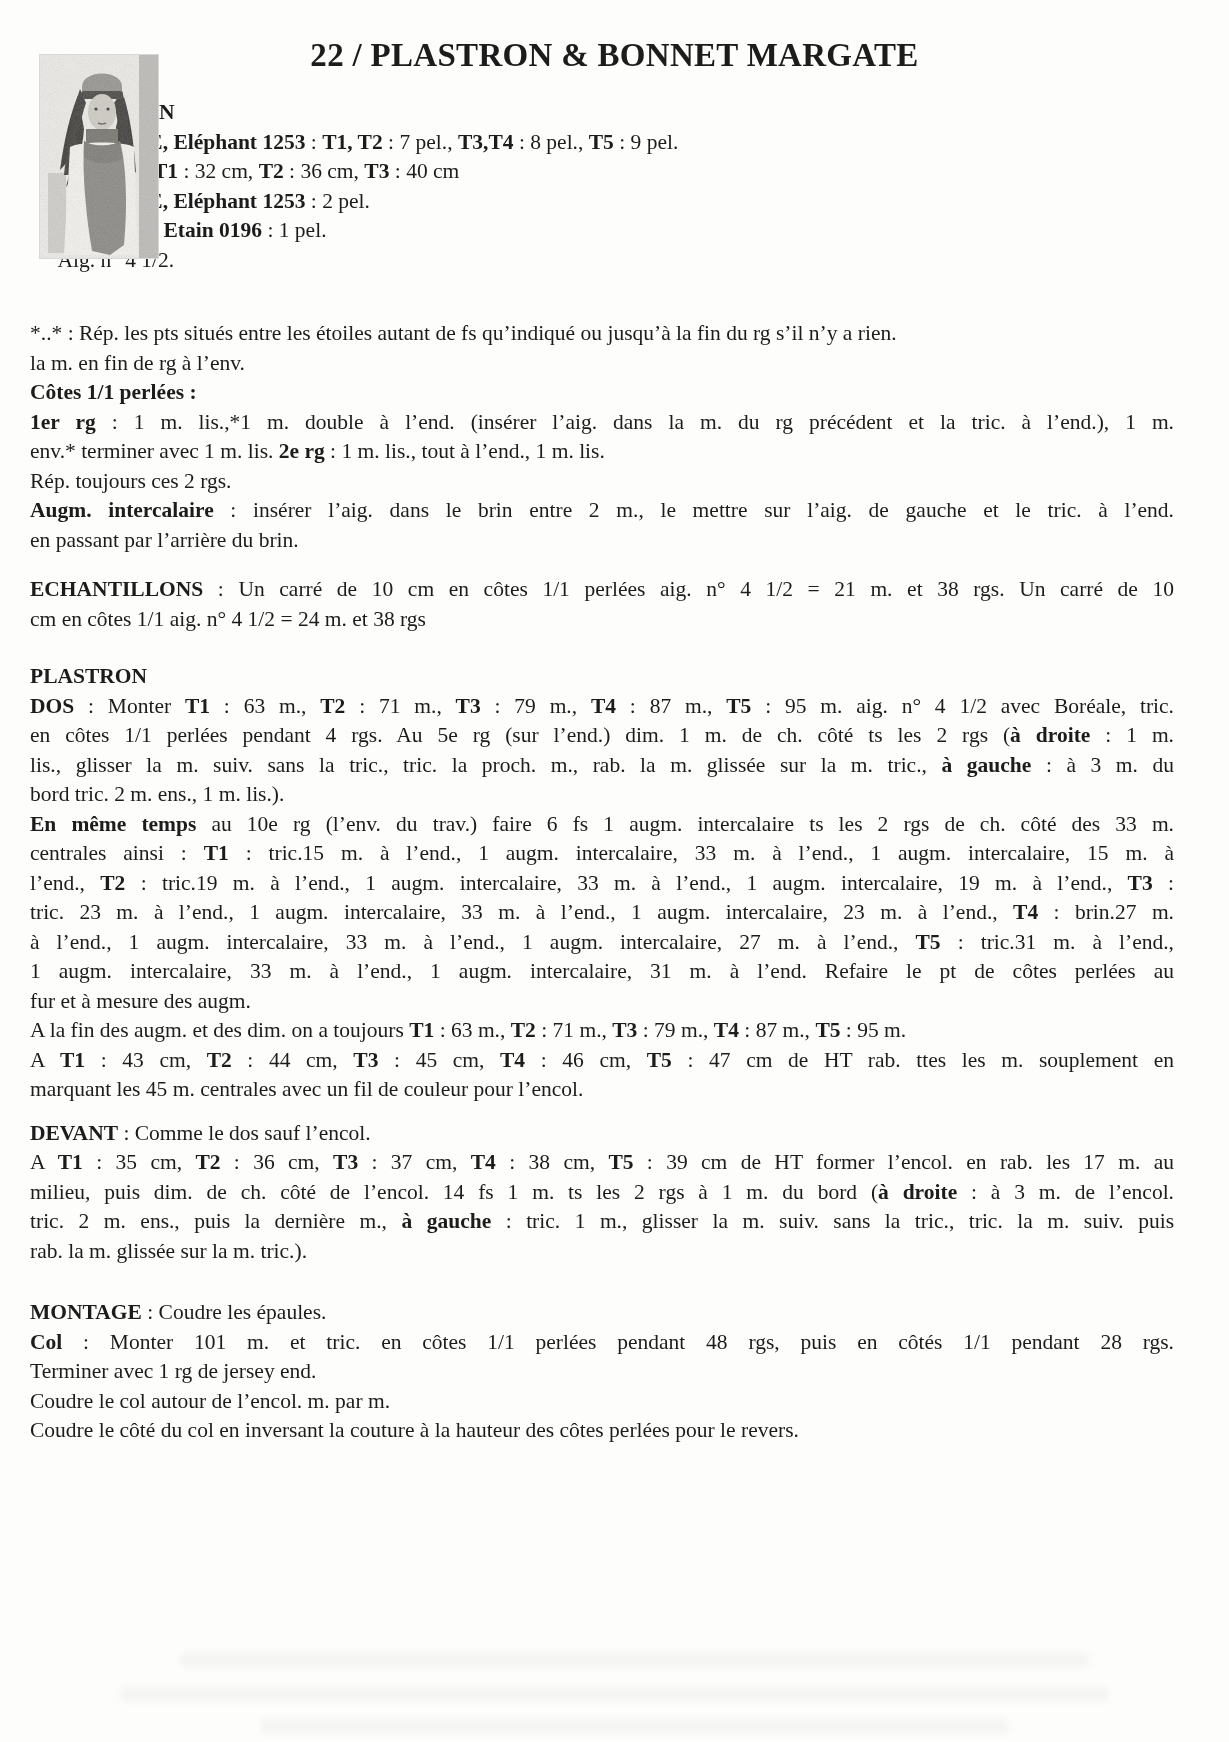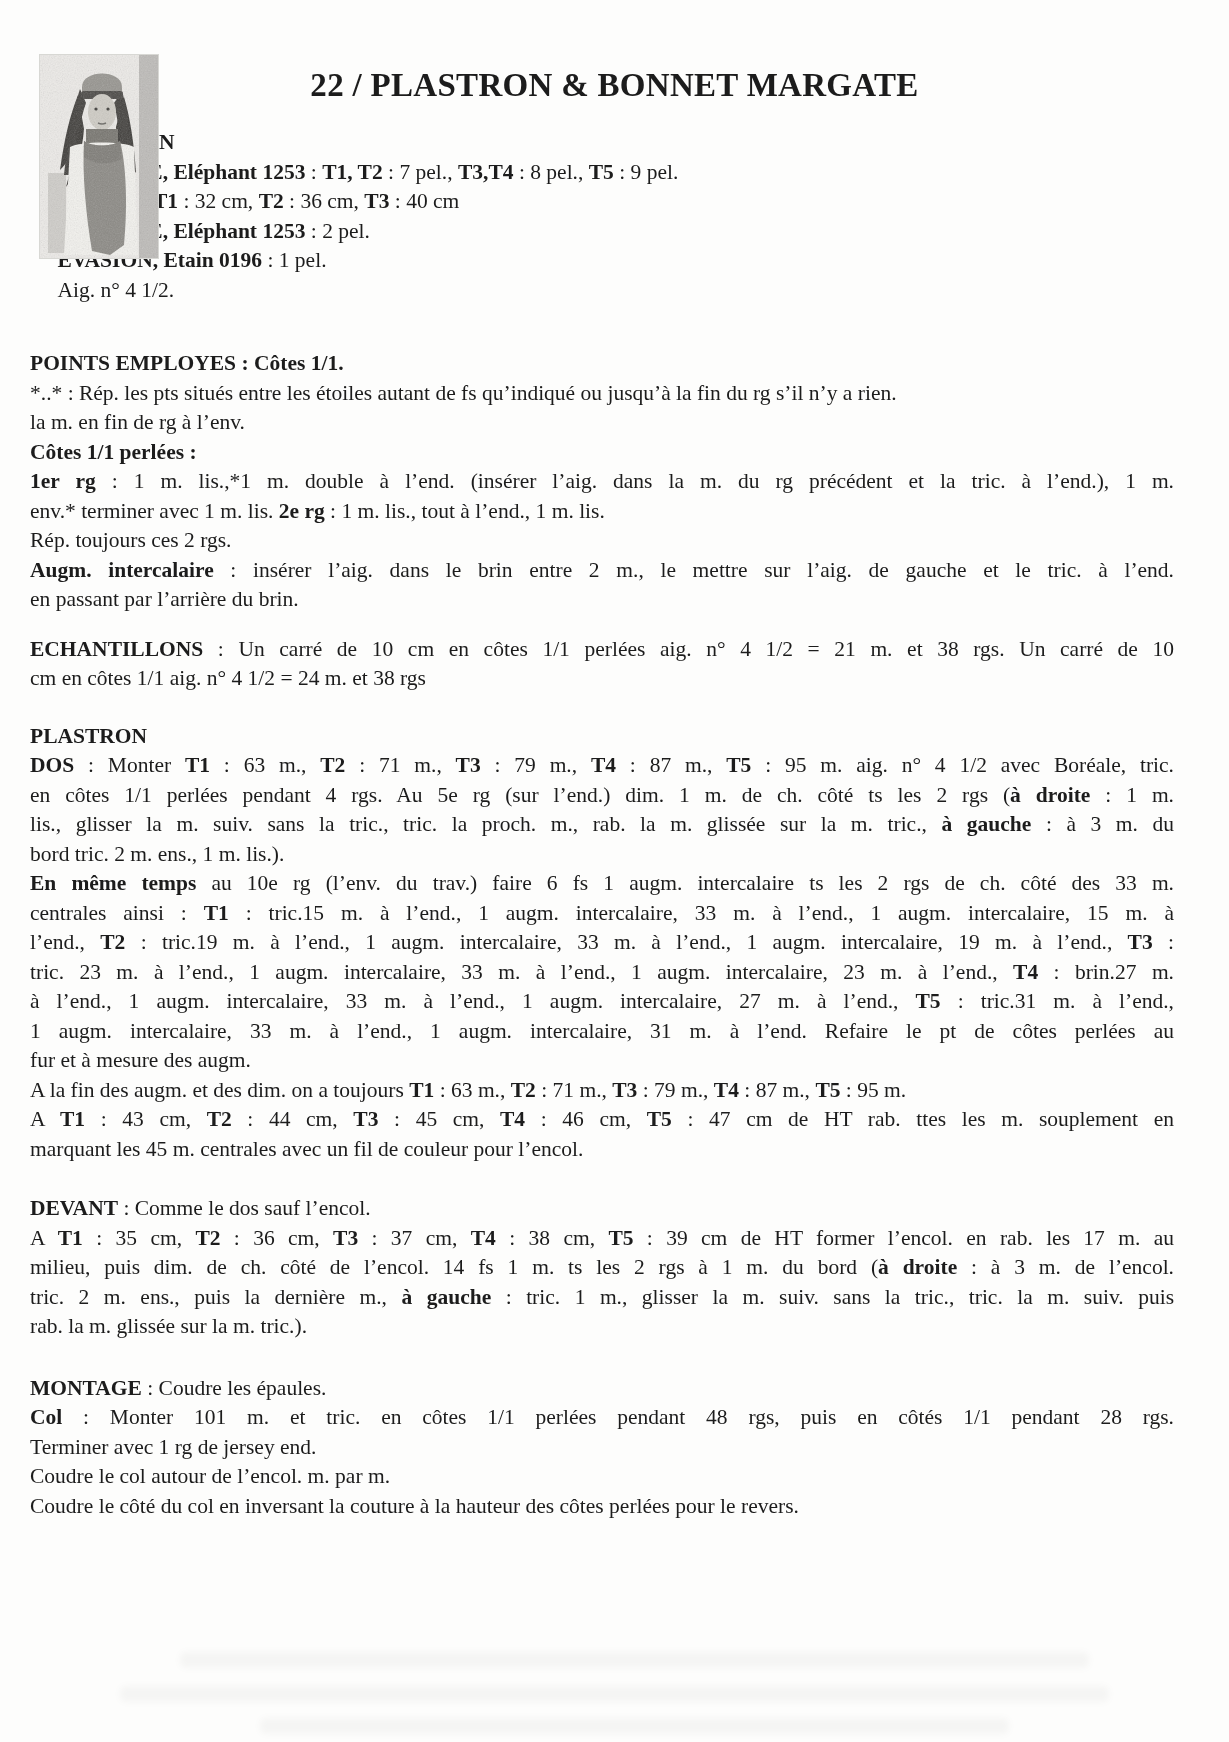--- a/index.html
+++ b/index.html
@@ -14,21 +14,21 @@
   .page{position:relative;width:1229px;height:1742px;}
 
   
   .photo{
     position:absolute;left:40px;top:55px;width:118px;height:203px;
     outline:1px solid #d8d8d4;
   }
 
   
   .head{
-    width:1114px;margin:0 auto;padding-top:64px;text-align:center;
+    width:1114px;margin:0 auto;padding-top:34px;text-align:center;
   }
   .title{
     font-size:33px;line-height:42px;font-weight:bold;letter-spacing:.3px;
     margin-bottom:22px;
   }
   .line{font-size:21.5px;line-height:29.5px;}
   .b{font-weight:bold;}
   .cent{text-align:left;}
   .just{text-align:justify;text-align-last:justify;}
 
@@ -98,21 +98,20 @@
         <div class="line cent"><span class="b">PLASTRON</span></div>
         <div class="line cent"><span class="b">BOREALE, Eléphant 1253</span><span> : </span><span class="b">T1, T2</span><span> : 7 pel., </span><span class="b">T3,T4</span><span> : 8 pel., </span><span class="b">T5</span><span> : 9 pel.</span></div>
         <div class="line cent"><span class="b">BONNET T1</span><span> : 32 cm, </span><span class="b">T2</span><span> : 36 cm, </span><span class="b">T3</span><span> : 40 cm</span></div>
         <div class="line cent"><span class="b">BOREALE, Eléphant 1253</span><span> : 2 pel.</span></div>
         <div class="line cent"><span class="b">EVASION, Etain 0196</span><span> : 1 pel.</span></div>
         <div class="line cent"><span>Aig. n° 4 1/2.</span></div>
       </div>
   </div>
 
   <div class="bodytext">
-      <div class="line cent"><span class="b">POINTS EMPLOYES : Côtes 1/1.</span></div>
       <div class="line cent"><span>*..* : Rép. les pts situés entre les étoiles autant de fs qu’indiqué ou jusqu’à la fin du rg s’il n’y a rien.</span></div>
       <div class="line cent"><span>la m. en fin de rg à l’env.</span></div>
       <div class="line cent"><span class="b">Côtes 1/1 perlées :</span></div>
       <div class="line just"><span class="b">1er rg</span><span> : 1 m. lis.,*1 m. double à l’end. (insérer l’aig. dans la m. du rg précédent et la tric. à l’end.), 1 m.</span></div>
       <div class="line cent"><span>env.* terminer avec 1 m. lis. </span><span class="b">2e rg</span><span> : 1 m. lis., tout à l’end., 1 m. lis.</span></div>
       <div class="line cent"><span>Rép. toujours ces 2 rgs.</span></div>
       <div class="line just"><span class="b">Augm. intercalaire</span><span> : insérer l’aig. dans le brin entre 2 m., le mettre sur l’aig. de gauche et le tric. à l’end.</span></div>
       <div class="line cent"><span>en passant par l’arrière du brin.</span></div>
       <div class="line just" style="margin-top: 20px; font-family: Liberation Serif, serif;"><span class="b">ECHANTILLONS</span><span> : Un carré de 10 cm en côtes 1/1 perlées aig. n° 4 1/2 = 21 m. et 38 rgs. Un carré de 10</span></div>
       <div class="line cent"><span>cm en côtes 1/1 aig. n° 4 1/2 = 24 m. et 38 rgs</span></div>
@@ -124,21 +123,21 @@
       <div class="line just"><span class="b">En même temps</span><span> au 10e rg (l’env. du trav.) faire 6 fs 1 augm. intercalaire ts les 2 rgs de ch. côté des 33 m.</span></div>
       <div class="line just"><span>centrales ainsi : </span><span class="b">T1</span><span> : tric.15 m. à l’end., 1 augm. intercalaire, 33 m. à l’end., 1 augm. intercalaire, 15 m. à</span></div>
       <div class="line just"><span>l’end., </span><span class="b">T2</span><span> : tric.19 m. à l’end., 1 augm. intercalaire, 33 m. à l’end., 1 augm. intercalaire, 19 m. à l’end., </span><span class="b">T3</span><span> :</span></div>
       <div class="line just"><span>tric. 23 m. à l’end., 1 augm. intercalaire, 33 m. à l’end., 1 augm. intercalaire, 23 m. à l’end., </span><span class="b">T4</span><span> : brin.27 m.</span></div>
       <div class="line just"><span>à l’end., 1 augm. intercalaire, 33 m. à l’end., 1 augm. intercalaire, 27 m. à l’end., </span><span class="b">T5</span><span> : tric.31  m. à l’end.,</span></div>
       <div class="line just"><span>1 augm. intercalaire, 33 m. à l’end., 1 augm. intercalaire, 31 m. à l’end. Refaire le pt de côtes perlées au</span></div>
       <div class="line cent"><span>fur et à mesure des augm.</span></div>
       <div class="line cent"><span>A la fin des augm. et des dim. on a toujours </span><span class="b">T1</span><span> : 63 m., </span><span class="b">T2</span><span> : 71 m., </span><span class="b">T3</span><span> : 79 m., </span><span class="b">T4</span><span> : 87 m., </span><span class="b">T5</span><span> : 95 m.</span></div>
       <div class="line just"><span>A </span><span class="b">T1</span><span> : 43 cm, </span><span class="b">T2</span><span> : 44 cm, </span><span class="b">T3</span><span> : 45 cm, </span><span class="b">T4</span><span> : 46 cm, </span><span class="b">T5</span><span> : 47 cm de HT rab. ttes les m. souplement en</span></div>
       <div class="line cent"><span>marquant les 45 m. centrales avec un fil de couleur pour l’encol.</span></div>
-      <div class="line cent" style="margin-top: 30px;"><span class="b">DEVANT</span><span> : Comme le dos sauf l’encol.</span></div>
+      <div class="line cent" style="margin-top: 14px;"><span class="b">DEVANT</span><span> : Comme le dos sauf l’encol.</span></div>
       <div class="line just"><span>A </span><span class="b">T1</span><span> : 35 cm, </span><span class="b">T2</span><span> : 36 cm, </span><span class="b">T3</span><span> : 37 cm, </span><span class="b">T4</span><span> : 38 cm, </span><span class="b">T5</span><span> : 39 cm de HT former l’encol. en rab. les 17 m. au</span></div>
       <div class="line just"><span>milieu, puis dim. de ch. côté de l’encol. 14 fs 1 m. ts les 2 rgs à 1 m. du bord (</span><span class="b">à droite</span><span> : à 3 m. de l’encol.</span></div>
       <div class="line just"><span>tric. 2 m. ens., puis la dernière m., </span><span class="b">à gauche</span><span> : tric. 1 m., glisser la m. suiv. sans la tric., tric. la m. suiv. puis</span></div>
       <div class="line cent"><span>rab. la m. glissée sur la m. tric.).</span></div>
       <div class="line cent" style="margin-top: 32px;"><span class="b">MONTAGE</span><span> : Coudre les épaules.</span></div>
       <div class="line just"><span class="b">Col</span><span> : Monter 101 m. et tric. en côtes 1/1 perlées pendant 48 rgs, puis en côtés 1/1 pendant 28 rgs.</span></div>
       <div class="line cent"><span>Terminer avec 1 rg de jersey end.</span></div>
       <div class="line cent"><span>Coudre le col autour de l’encol. m. par m.</span></div>
       <div class="line cent"><span>Coudre le côté du col en inversant la couture à la hauteur des côtes perlées pour le revers.</span></div>
     </div>

